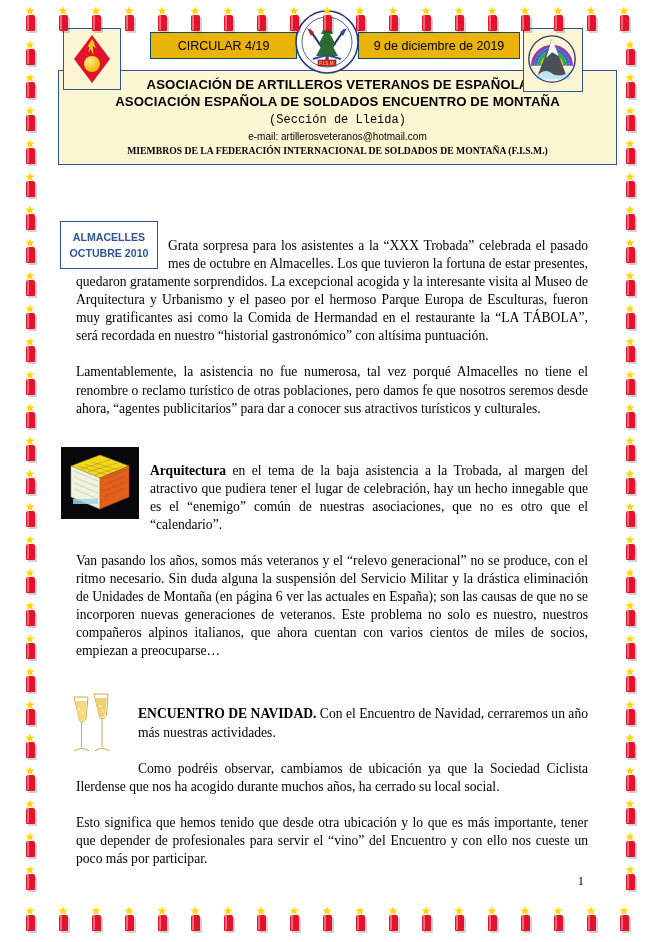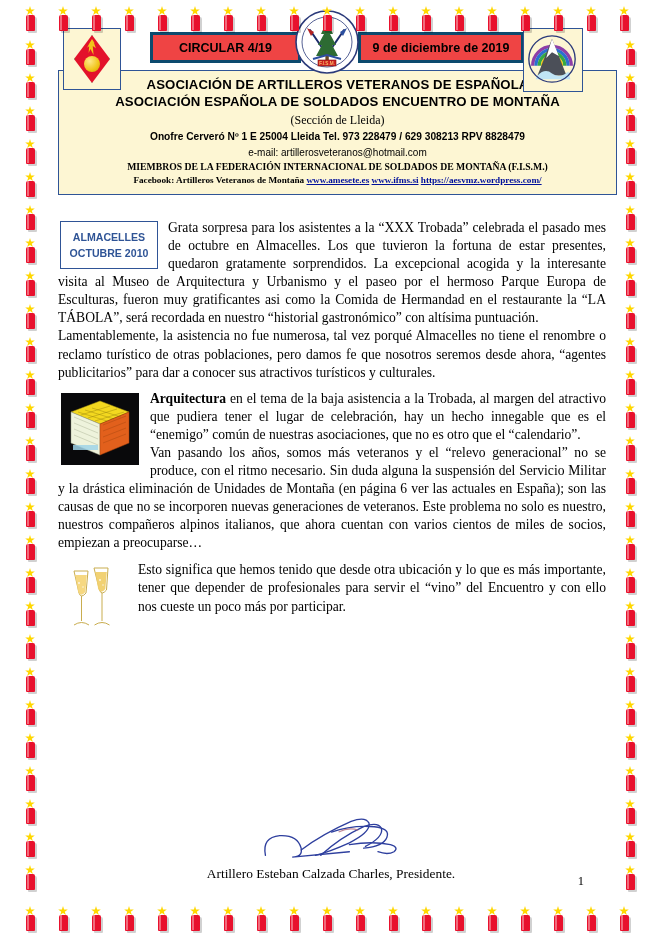--- a/index.html
+++ b/index.html
@@ -32,23 +32,23 @@
   
   .page{position:absolute;left:40px;top:26px;width:582px;height:880px;z-index:2;}
 
   
   .masthead{position:relative;}
   .top-row{
     position:relative;height:52px;
   }
   .circ-box,.date-box{
     position:absolute;top:6px;
-    background:#ef4444;border:3px solid #0c4a6e;
+    background:#eab308;border:1px solid #0c4a6e;
     font-family:"Liberation Sans", sans-serif;
-    font-weight:bold;font-size:12.5px;color:#000;
+    font-weight:normal;font-size:12.5px;color:#000;
     display:flex;align-items:center;justify-content:center;
     height:25px;
   }
   .circ-box{left:110px;width:145px;}
   .date-box{left:318px;width:160px;}
 
   
   .emblem-left{
     position:absolute;left:23px;top:2px;width:56px;height:60px;
     background:#fdf6d3;border:1px solid #2f5496;z-index:4;
@@ -89,21 +89,21 @@
     background:#fdf6d3;border:1.5px solid #2f5496;
     padding:6px 6px 6px;
     text-align:center;z-index:3;
   }
   .assoc-l1,.assoc-l2{
     font-family:"Liberation Sans", sans-serif;
     font-weight:bold;font-size:13.2px;letter-spacing:.1px;color:#000;
     line-height:1.28;
   }
   .assoc-l3{
-    font-family:Liberation Serif, serif;
+    font-family:Liberation Mono, monospace;
     font-size:12px;color:#000;line-height:1.5;
   }
   .assoc-l4{
     font-family:"Liberation Sans", sans-serif;
     font-weight:bold;font-size:10.2px;color:#000;line-height:1.55;
   }
   .assoc-l5{
     font-family:"Liberation Sans", sans-serif;
     font-size:10px;color:#000;line-height:1.5;
   }
@@ -115,21 +115,21 @@
     font-family:"Liberation Serif", serif;
     font-weight:bold;font-size:9.2px;color:#000;line-height:1.5;
   }
   .assoc-l7 a{color:#00109b;text-decoration:underline;}
 
   
   .body-text{
     position:absolute;left:18px;top:193px;width:548px;
     font-size:13.6px;line-height:1.33;color:#000;text-align:justify;
   }
-  .body-text p{margin:0;}
+  .body-text p{margin:18px;}
 
   .almacelles-box{
     float:left;width:96px;height:46px;margin:2px 10px 2px 2px;
     border:1.5px solid #2f5496;background:#fff;
     display:flex;flex-direction:column;align-items:center;justify-content:center;
     font-family:"Liberation Sans", sans-serif;
     font-weight:bold;font-size:10.6px;color:#2f5496;line-height:1.55;
   }
 
   .cube-img{
@@ -575,29 +575,22 @@
           <path d="M14 48 Q22 40 29 46 Q37 52 46 44 L48 52 L12 52 Z" fill="#bfe4f5"></path>
           <circle cx="29" cy="31" r="24" fill="none" stroke="#2b3a7a" stroke-width="1.4"></circle>
         </svg>
       </div>
     </div>
 
     <div class="assoc-box">
       <div class="assoc-l1">ASOCIACIÓN DE ARTILLEROS VETERANOS DE ESPAÑOLA</div>
       <div class="assoc-l2">ASOCIACIÓN ESPAÑOLA DE SOLDADOS ENCUENTRO DE MONTAÑA</div>
       <div class="assoc-l3">(Sección de Lleida)</div>
-      <div class="assoc-l4">Onofre Cerveró Nº 1  E 25004  Lleida   Tel.  973 228479 / 629 308213    RPV 8828479</div>
       <div class="assoc-l5">e-mail: artillerosveteranos@hotmail.com</div>
       <div class="assoc-l6">MIEMBROS DE LA FEDERACIÓN INTERNACIONAL DE SOLDADOS DE MONTAÑA (F.I.S.M.)</div>
-      <div class="assoc-l7">
-        <span>Facebook: Artilleros Veteranos de Montaña</span>
-        <a href="#">www.amesete.es</a>
-        <a href="#">www.ifms.si</a>
-        <a href="#">https://aesvmz.wordpress.com/</a>
-      </div>
     </div>
   </div>
 
   <div class="body-text">
 
     <div class="almacelles-box">
       <span>ALMACELLES</span>
       <span>OCTUBRE 2010</span>
     </div>
 
@@ -659,33 +652,22 @@
         </g>
         <path d="M29.2 9 L40.8 9 L39.3 26 Q35 31.5 32.2 26 Z" fill="#f0cf6c" opacity="0.95"></path>
         <g fill="#ffffff" opacity="0.75">
           <circle cx="13" cy="20" r="1"></circle>
             <circle cx="17" cy="24" r="0.8"></circle>
           <circle cx="34" cy="17" r="1"></circle>
             <circle cx="37" cy="22" r="0.8"></circle>
         </g>
       </svg>
     </div>
+    <p class="para">
+      <b>ENCUENTRO DE NAVIDAD.</b><span> Con el Encuentro de Navidad, cerraremos un año más nuestras actividades.</span>
+    </p>
+    <p class="para">Como podréis observar, cambiamos de ubicación ya que la Sociedad Ciclista Ilerdense que nos ha acogido durante muchos años, ha cerrado su local social.</p>
     <p class="para indent-block">Esto significa que hemos tenido que desde otra ubicación y lo que es más importante, tener que depender de profesionales para servir el “vino” del Encuentro y con ello nos cueste un poco más por participar.</p>
   </div>
 
-  <div class="sig-wrap">
-    <div>
-      <svg viewBox="0 0 260 56" width="235" height="50">
-        <g fill="none" stroke="#2e3f9e" stroke-width="1.5" stroke-linecap="round">
-          <path d="M56 44 Q52 24 72 22 Q92 21 96 36 Q98 46 86 46 L150 40"></path>
-          <path d="M96 38 Q120 20 152 6 Q168 0 172 8 Q174 18 150 30 Q128 40 112 44"></path>
-          <path d="M118 44 Q140 24 166 12 Q182 6 186 14 Q188 24 168 34"></path>
-          <path d="M130 18 Q152 10 178 12 Q196 14 192 24 Q188 34 166 36"></path>
-          <path d="M150 32 Q176 28 196 32 Q206 35 200 40 Q193 44 182 40"></path>
-        </g>
-        <path d="M138 18 Q150 12 160 16" fill="none" stroke="#b06a7a" stroke-width="1.2" opacity="0.8"></path>
-      </svg>
-    </div>
-    <div class="sig-name">Artillero Esteban Calzada Charles, Presidente.</div>
-  </div>
 
   <div class="page-num">1</div>
 </div>
 
 </body></html>

